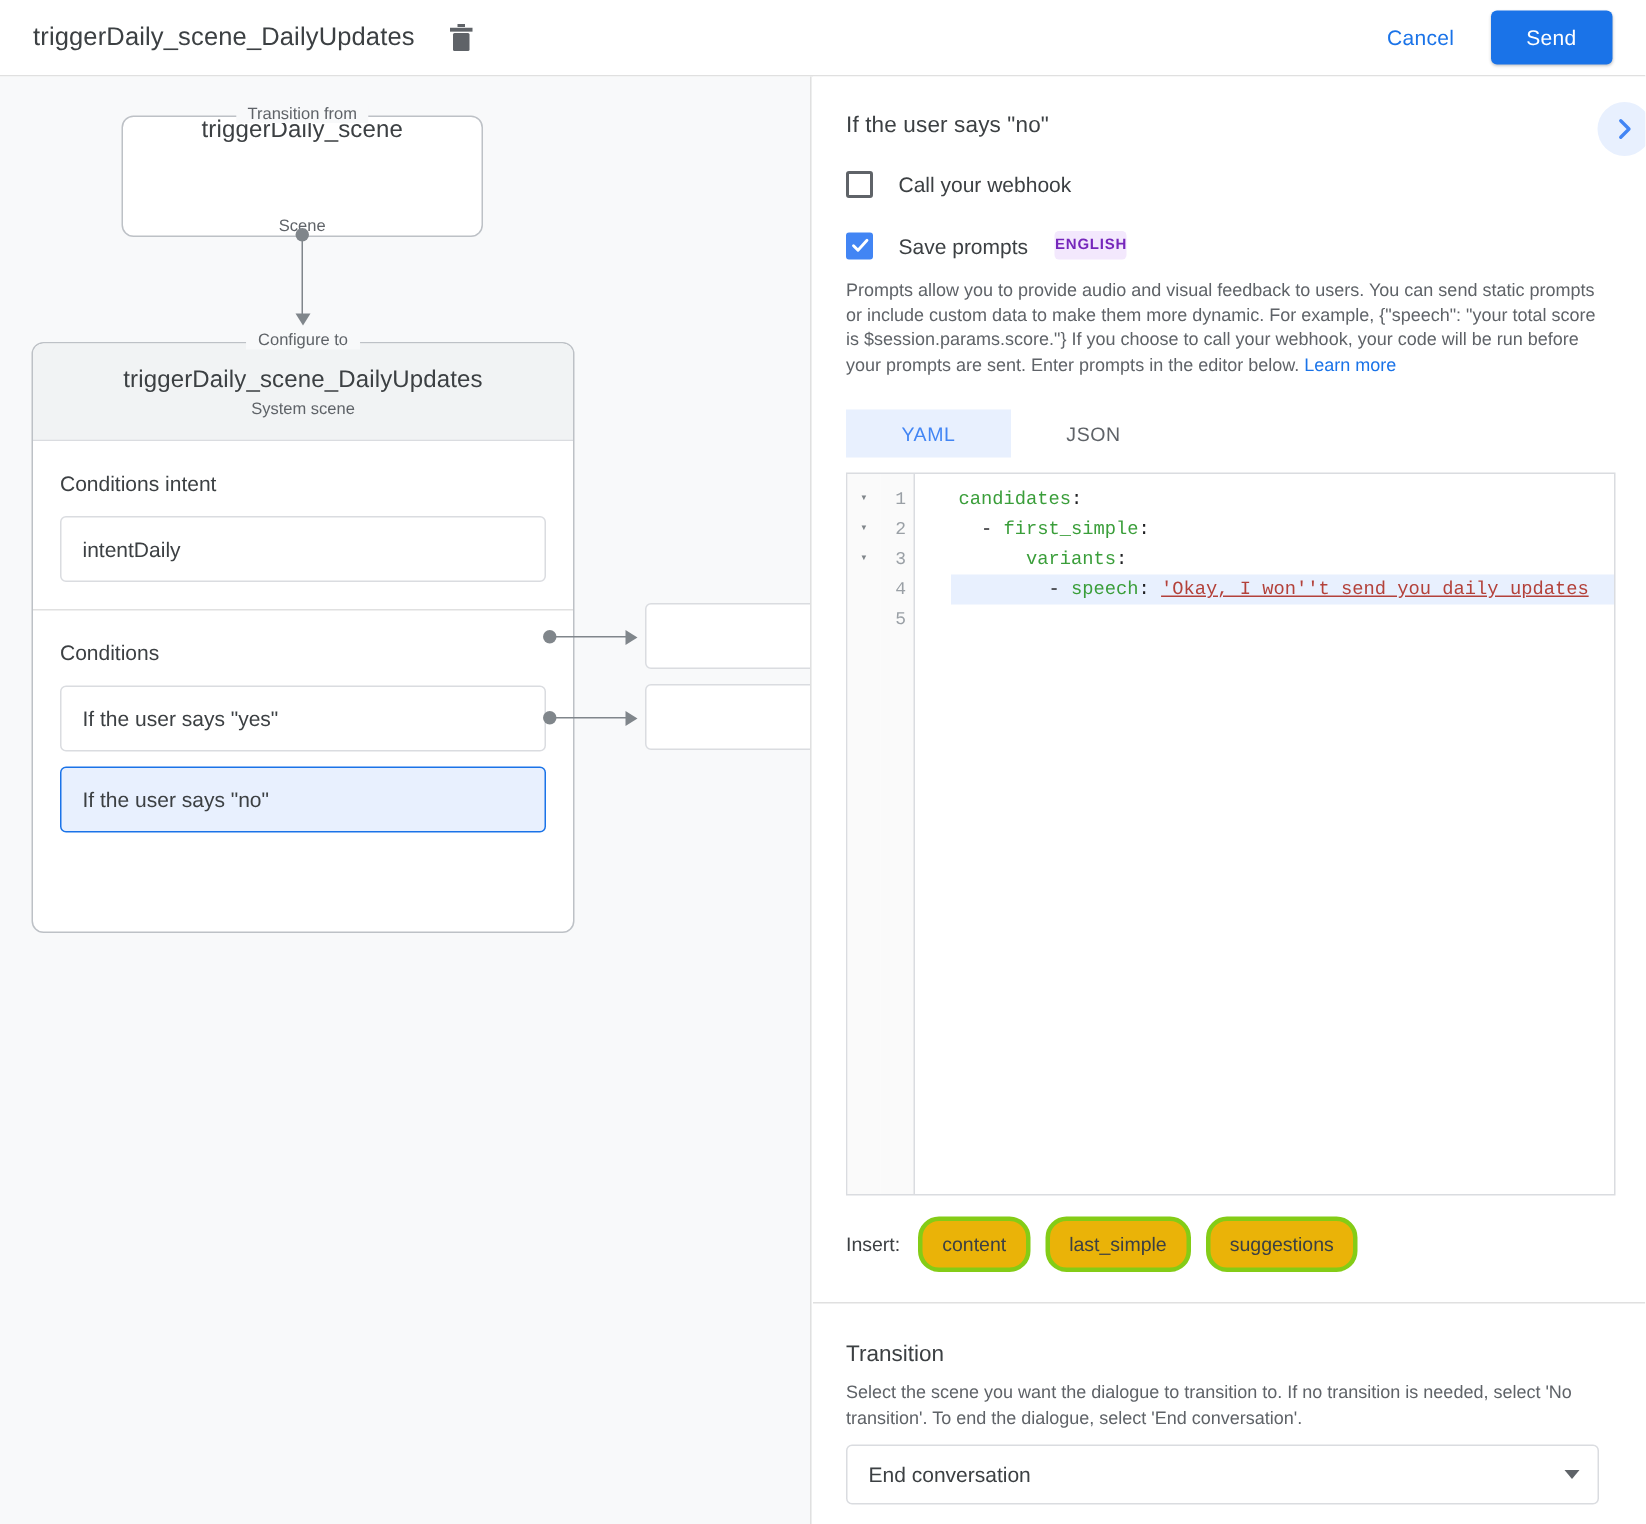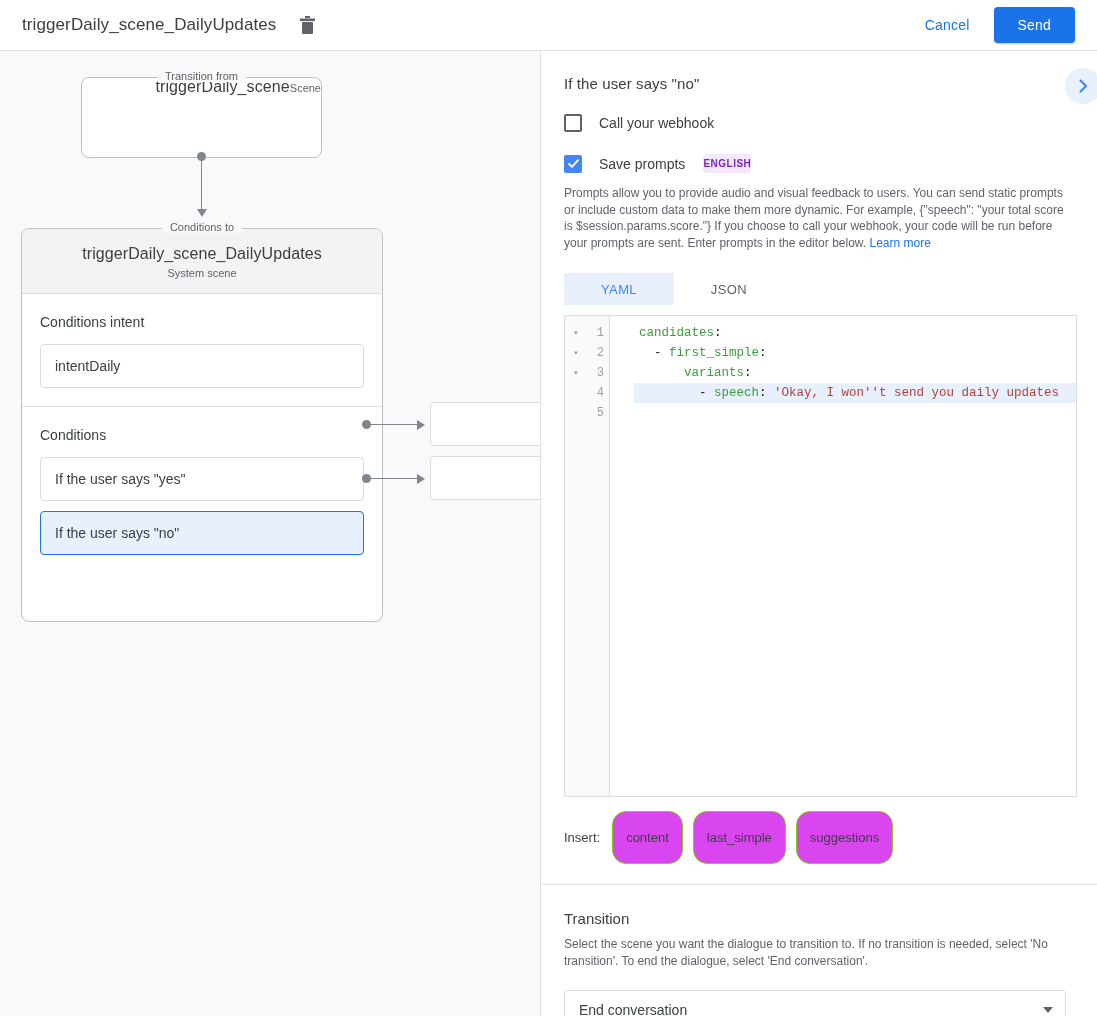--- a/index.html
+++ b/index.html
@@ -70,21 +70,21 @@
     text-align: center; font-size: 16px; color: #3c4043;
     letter-spacing: .1px;
   }
   .node-sub {
     text-align: center; font-size: 11px; color: #5f6368; margin-top: 4px;
   }
 
   
   #transition-from {
     left: 81px; top: 26px; width: 241px; height: 81px;
-    display: flex; flex-direction: row; justify-content: flex-end;
+    display: flex; flex-direction: column; justify-content: space-between;
   }
 
   
   .conn-dot {
     position: absolute; width: 9px; height: 9px; border-radius: 50%;
     background: #80868b;
   }
   .conn-line {
     position: absolute; background: #80868b;
   }
@@ -212,45 +212,45 @@
   .fold-cell { font-size: 8px; color: #80868b; text-align: center; padding-right:0; }
   .code-area { flex: 1 1 auto; padding-top: 7px; position: relative; margin-left: 24px; }
   .code-line {
     height: 20px; line-height: 20px; white-space: pre;
     font-family: "Liberation Mono", monospace; font-size: 12.5px;
     padding-left: 5px;
   }
   .code-line.hl { background: #e8f0fe; }
   .t-key { color: #3a9e3a; }
   .t-plain { color: #202124; }
-  .t-str { color: #b3413a; }
+  .t-str { color: #b3413a; text-decoration: underline; }
   .t-punc { color: #202124; }
 
   .insert-row {
     display: flex; align-items: center; margin-top: 14px;
   }
   .insert-label { font-size: 13px; color: #3c4043; margin-right: 12px; }
   .chip {
-    border: 1px solid #84cc16; border-radius: 14px;
-    padding: 18px 13px; font-size: 13px; color: #3c4043;
-    margin-right: 10px; cursor: pointer; background: #d946ef;
+    border: 3px solid #84cc16; border-radius: 14px;
+    padding: 8px 13px; font-size: 13px; color: #3c4043;
+    margin-right: 10px; cursor: pointer; background: #eab308;
   }
 
   .panel-divider {
     margin-top: 20px; height: 1px; background: #e0e0e0;
     width: 555px; margin-left: -22px;
   }
 
   .trans-title { margin-top: 25px; font-size: 15px; color: #3c4043; }
   .trans-desc {
     margin-top: 9px; font-size: 12px; color: #5f6368;
     line-height: 16.5px; max-width: 502px;
   }
   .select-box {
-    margin-top: 21px; width: 502px; height: 40px;
+    margin-top: 10px; width: 502px; height: 40px;
     border: 1px solid #dadce0; border-radius: 4px;
     display: flex; align-items: center; padding: 0 12px 0 14px;
     font-size: 14px; color: #3c4043; cursor: pointer; background: #fff;
   }
   .select-box .sel-val { flex: 1 1 auto; }
   .caret {
     width: 0; height: 0; border-left: 5px solid transparent;
     border-right: 5px solid transparent; border-top: 6px solid #5f6368;
   }
 </style>
@@ -279,21 +279,21 @@
       <div class="node-legend">Transition from</div>
       <div class="node-title">triggerDaily_scene</div>
       <div class="node-sub">Scene</div>
     </div>
 
     <div class="conn-dot" style="left:197px; top:101px;"></div>
     <div class="conn-line" style="left:201px; top:106px; width:1px; height:54px;"></div>
     <div class="arrow-down" style="left:197px; top:158px;"></div>
 
     <div class="node-card" id="transition-to">
-      <div class="node-legend">Conditions to</div>
+      <div class="node-legend">Configure to</div>
 
       <div class="tt-header">
         <div class="node-title">triggerDaily_scene_DailyUpdates</div>
         <div class="node-sub">System scene</div>
       </div>
 
       <div class="tt-section">
         <div class="section-label">Conditions intent</div>
         <div class="intent-box">intentDaily</div>
       </div>

